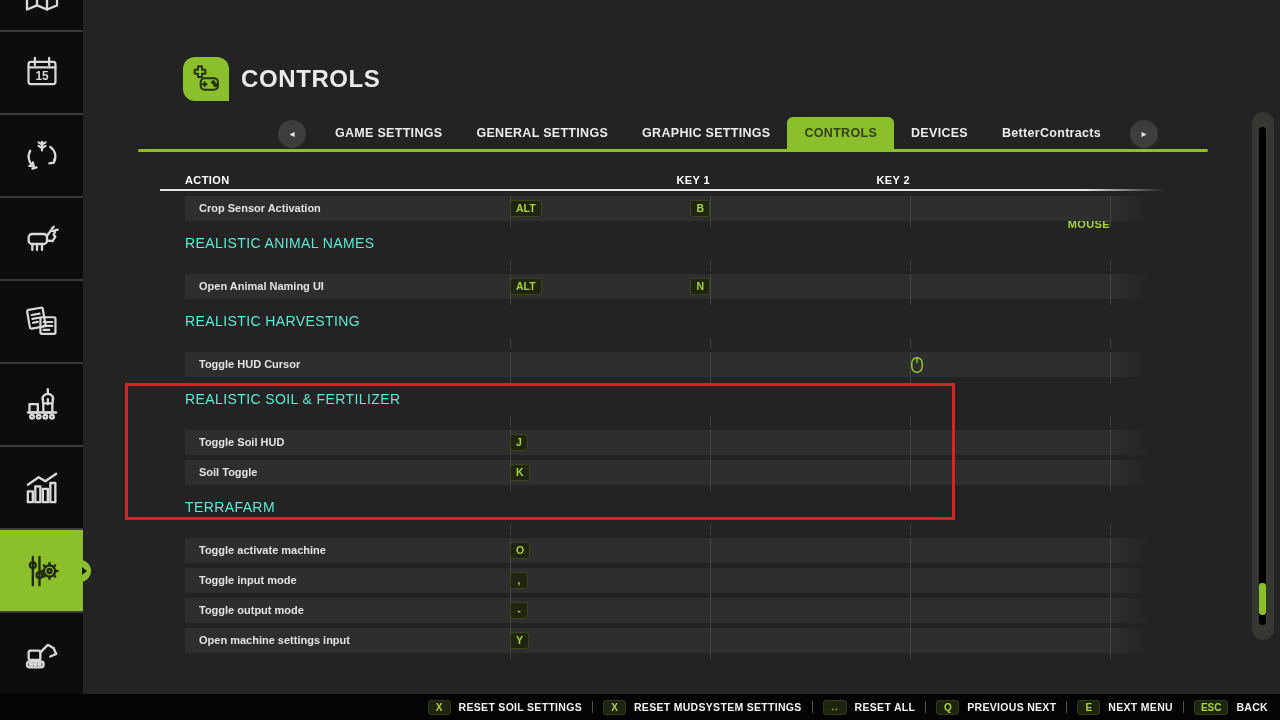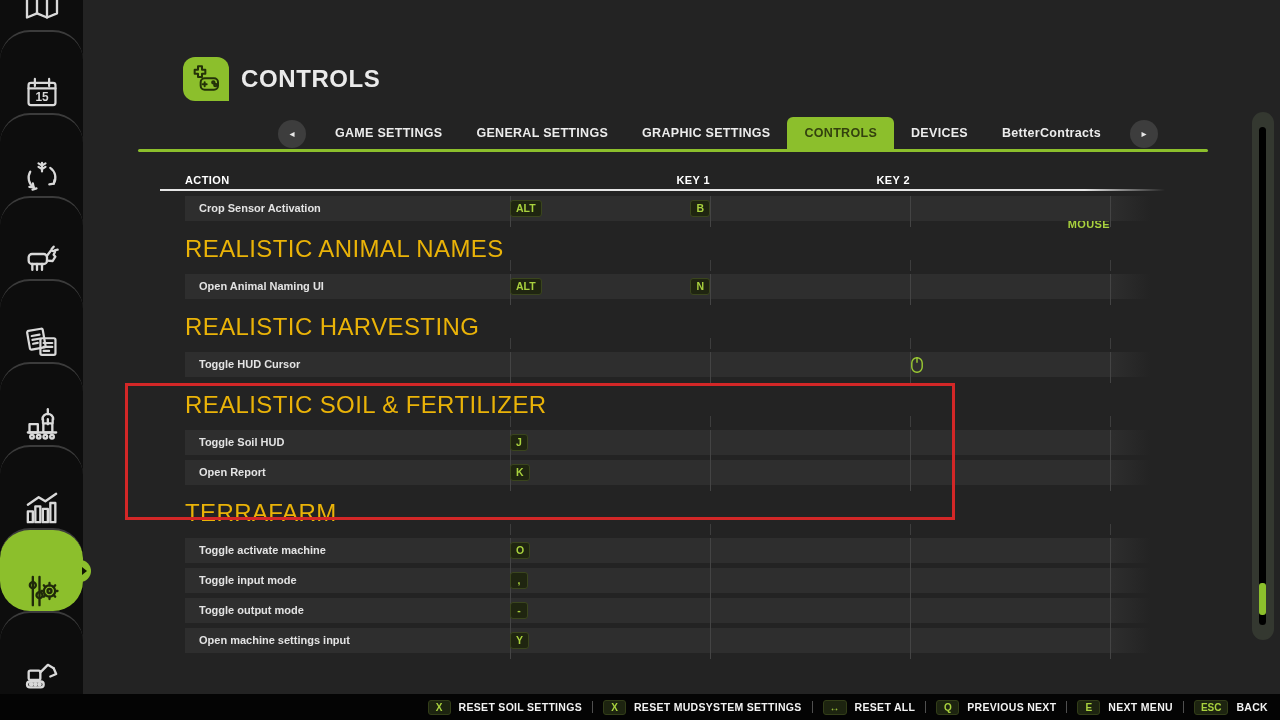--- a/index.html
+++ b/index.html
@@ -2,22 +2,22 @@
 <html><head>
 <meta charset="utf-8">
 <style>
   html,body{margin:0;padding:0;background:#232323;}
   body{width:1280px;height:720px;position:relative;overflow:hidden;
        font-family:"Liberation Sans",sans-serif;-webkit-font-smoothing:antialiased;}
 
   
   .sidebar{position:absolute;left:0;top:0;width:83px;height:694px;background:#0d0d0d;
            display:flex;flex-direction:column;}
-  .side-item{flex:1;display:flex;align-items:flex-end;justify-content:center;
-             border-top:2px solid #3b3b3b;position:relative;overflow:visible;border-radius:30px;}
+  .side-item{flex:1;display:flex;align-items:center;justify-content:center;
+             border-top:2px solid #3b3b3b;position:relative;overflow:visible;}
   .side-item:first-child{flex:0 0 30px;border-top:none;overflow:hidden;}
   .side-item svg{stroke:#d9d9d9;fill:none;stroke-width:1.4;stroke-linecap:round;stroke-linejoin:round;}
   .side-item.active{background:#8cbf2c;}
   .side-item.active svg{stroke:#20290a;}
   .side-item.active::after{content:"";position:absolute;right:-8px;top:50%;margin-top:-11px;
       width:14px;height:22px;background:#8cbf2c;border-radius:0 11px 11px 0;}
   .side-item.active .notch-dot{position:absolute;right:-4px;top:50%;margin-top:-4px;width:0;height:0;
       border-left:5px solid #121603;border-top:4px solid transparent;border-bottom:4px solid transparent;z-index:2;}
 
   
@@ -44,21 +44,21 @@
   
   .sections{position:absolute;left:185px;top:196px;width:985px;}
   .row{position:relative;height:25px;margin-bottom:5px;
        background:linear-gradient(to right,#2e2e2e 0,#2e2e2e 925px,rgba(46,46,46,0) 966px);}
   .row .action{position:absolute;left:14px;top:0;line-height:25px;font-size:11px;font-weight:bold;color:#e3e3e3;}
   .cdiv{position:absolute;top:0;height:31px;width:1px;background:#444;}
   .cell{position:absolute;top:0;height:25px;width:200px;display:flex;align-items:center;justify-content:space-between;gap:4px;}
   .kbd{min-width:18px;height:17px;box-sizing:border-box;padding:0 5px;background:#1f2510;
        border:1px solid #3a451d;border-radius:3px;color:#a9d23e;font-size:10.5px;font-weight:bold;
        line-height:15px;text-align:center;}
-  .section-title{position:relative;height:22px;margin:14px 0 17px 0;font-size:24px;color:#eab308;letter-spacing:.4px;}
+  .section-title{position:relative;height:22px;margin:14px 0 17px 0;font-size:14px;color:#5eead4;letter-spacing:.4px;}
   .tick{position:absolute;bottom:-14px;height:11px;width:1px;background:#3d3d3d;}
 
   
   .highlight-rect{position:absolute;left:125px;top:383px;width:824px;height:131px;
                   border:3px solid #d32727;z-index:5;}
 
   
   .scroll-wrap{position:absolute;right:6px;top:112px;width:22px;height:528px;background:#343830;border-radius:11px;}
   .scroll-track{position:absolute;left:7px;top:15px;bottom:15px;width:7px;background:#000;border-radius:4px;}
   .scroll-thumb{position:absolute;left:0;bottom:10px;width:7px;height:32px;background:#8cbf2c;border-radius:3px;cursor:pointer;}
@@ -236,21 +236,21 @@
       <span class="action">Toggle Soil HUD</span>
       <i class="cdiv" style="left: 325px;"></i>
       <i class="cdiv" style="left: 525px;"></i>
       <i class="cdiv" style="left: 725px;"></i>
       <i class="cdiv" style="left: 925px;"></i>
       <span class="cell" style="left: 325px;">
         <span class="kbd">J</span>
       </span>
     </div>
     <div class="row">
-      <span class="action">Open Report</span>
+      <span class="action">Soil Toggle</span>
       <i class="cdiv" style="left: 325px;"></i>
       <i class="cdiv" style="left: 525px;"></i>
       <i class="cdiv" style="left: 725px;"></i>
       <i class="cdiv" style="left: 925px;"></i>
       <span class="cell" style="left: 325px;">
         <span class="kbd">K</span>
       </span>
     </div>
     <div class="section-title"><span>TERRAFARM</span><i class="tick" style="left: 325px;"></i><i class="tick" style="left: 525px;"></i><i class="tick" style="left: 725px;"></i><i class="tick" style="left: 925px;"></i></div>
     <div class="row">

